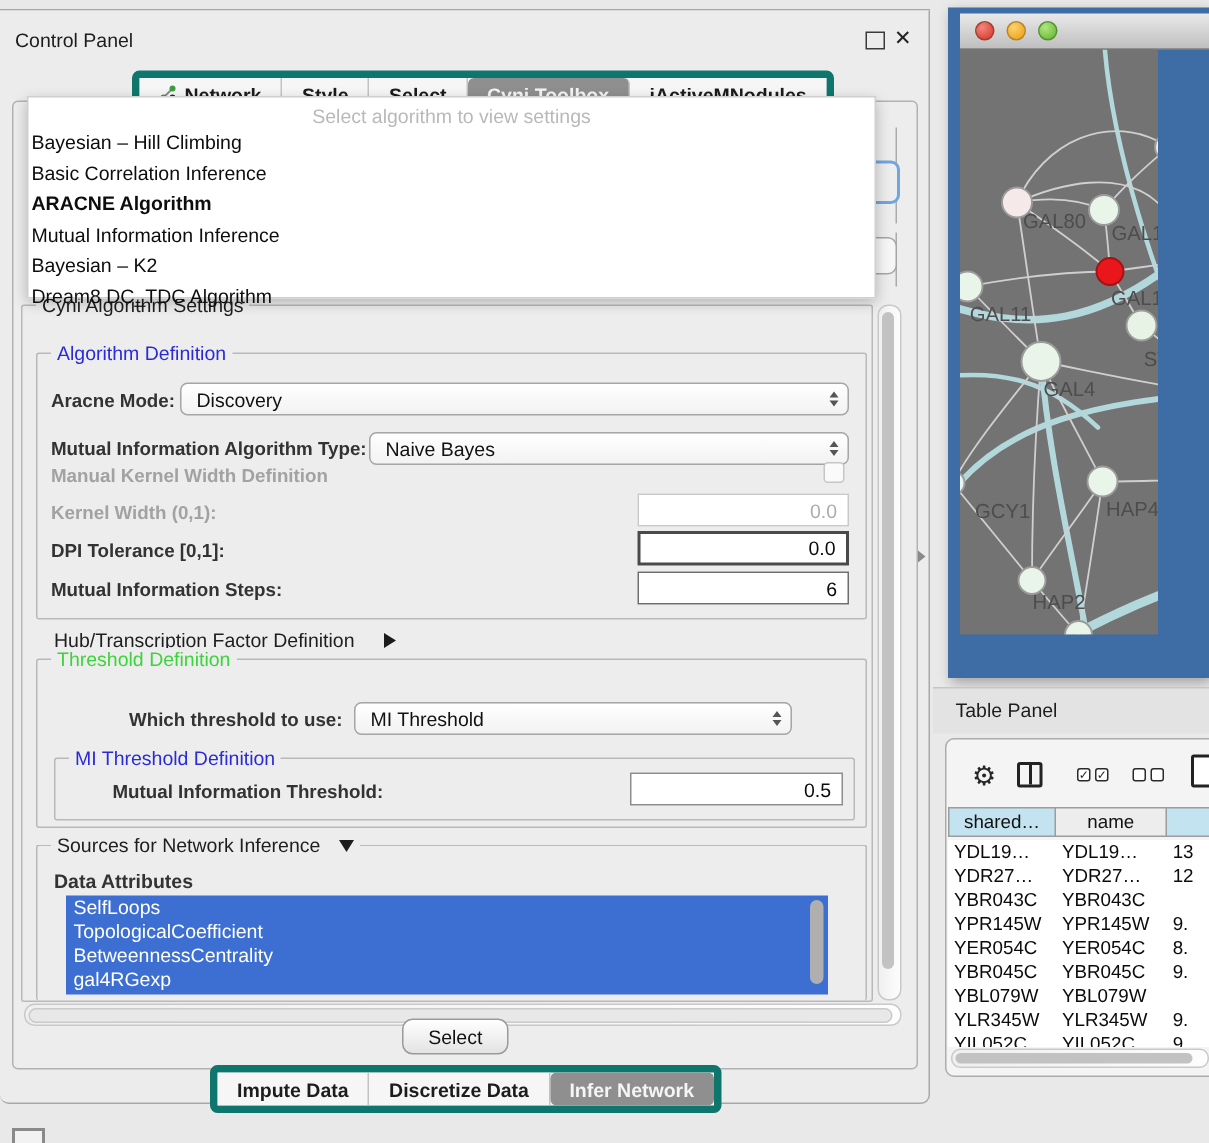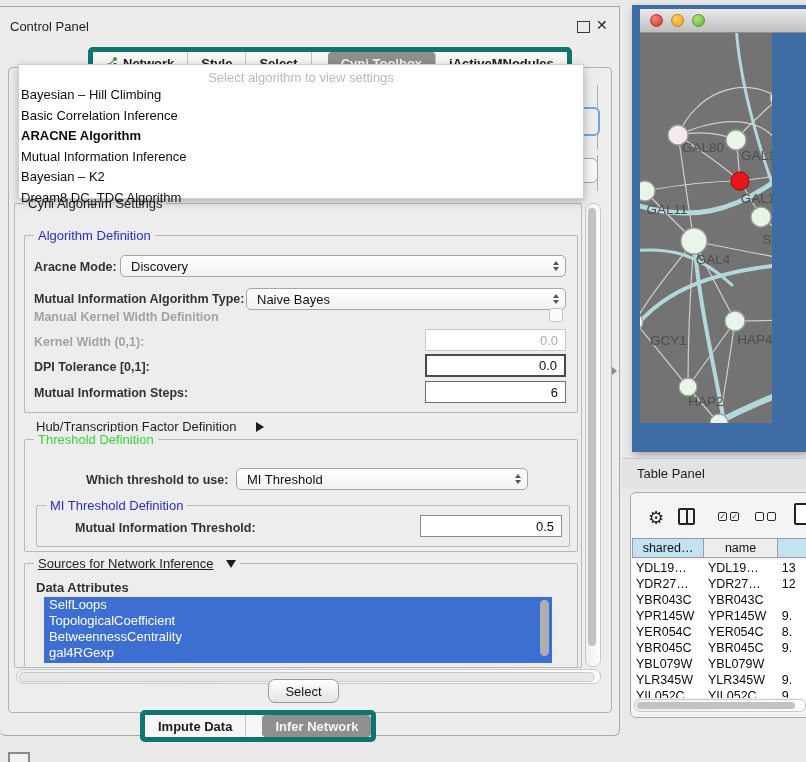--- a/index.html
+++ b/index.html
@@ -11,21 +11,21 @@
       border-left:none;border-radius:0 0 6px 6px;box-sizing:border-box;}
   .cp-title{left:10px;top:12px;font-size:13px;color:#1d1d1d;}
   .float-ic{left:577px;top:14px;width:11px;height:10px;border:1.5px solid #3a3a3a;background:transparent;}
   .close-ic{left:596px;top:10px;font-size:14px;font-weight:bold;color:#222;}
   
   .tabbar{left:88px;top:40px;height:22px;display:flex;align-items:stretch;background:#F6F6F6;
           border:5px solid #0f766e;border-radius:5px;overflow:hidden;}
   .tab{display:flex;align-items:center;gap:5px;padding:0 13px;font-size:13px;font-weight:bold;color:#1c1c1c;
        border-right:1px solid #C3C3C3;background:#F6F6F6;}
   .tab:last-child{border-right:none;}
-  .tab.sel{background:#8F8F8F;color:#F5F5F5;border-radius:4px;margin-left:16px;}
+  .tab.sel{background:#8F8F8F;color:#F5F5F5;border-radius:4px;}
   
   .inner{left:8px;top:60px;width:604px;height:646px;background:#EDEDED;border:1px solid #B2B2B2;
          border-radius:4px;box-sizing:border-box;}
   
   .frag-line{background:#ABABAB;}
   .frag-blue{left:577px;top:100px;width:19px;height:25px;border:2px solid #71A5DE;border-radius:6px;background:#EDEDED;}
   .frag-gray{left:577px;top:151px;width:19px;height:23px;border:1px solid #A5A5A5;border-radius:6px;background:#F6F6F6;}
   
   .popup{left:18px;top:57px;width:564px;height:133px;background:#FFFFFF;border:1px solid #CFCFCF;
          box-shadow:0 3px 9px rgba(0,0,0,.25);z-index:40;}
@@ -174,21 +174,21 @@
         <span class="ard"></span>
       </span>
   </div>
   <div class="abs grp" style="left:36px;top:498px;width:534px;height:42px;">
     <div class="grp-t" style="color:#2A2AD9;">MI Threshold Definition</div>
   </div>
   <div class="abs lbl" style="left:46px;top:514px;margin-left:29px;">Mutual Information Threshold:</div>
   <div class="abs tf" style="left:420px;top:508px;width:142px;height:22px;border:1px solid #8C8C8C;color:#0b0b0b;">0.5</div>
 
   <div class="abs grp" style="left:24px;top:556px;width:554px;height:104px;border-bottom:none;">
-    <div class="grp-t" style="color:#1d1d1d;display:flex;align-items:center;gap:12px;text-decoration:underline;">
+    <div class="grp-t" style="color:#1d1d1d;display:flex;align-items:center;gap:12px;">
       <span>Sources for Network Inference</span>
       <span class="tri-d"></span>
     </div>
   </div>
   <div class="abs lbl" style="left:36px;top:573px;font-size:13px;">Data Attributes</div>
   <div class="abs" id="attr-list" style="left:44px;top:590px;width:508px;height:66px;background:#3D6FD3;overflow:hidden;">
       <div class="attr-item">SelfLoops</div>
       <div class="attr-item">TopologicalCoefficient</div>
       <div class="attr-item">BetweennessCentrality</div>
       <div class="attr-item">gal4RGexp</div>
@@ -200,20 +200,23 @@
   </div>
   <div class="abs sb-v" style="left:16px;top:662px;width:583px;height:13px;">
     <div class="sb-th" style="position:absolute;left:2px;top:2px;width:574px;height:8px;background:#E8E8E8;border:1px solid #CACACA;"></div>
   </div>
 
   <div class="abs btn" style="left:268px;top:672px;width:69px;height:22px;">Select</div>
 
   <div class="abs tabbar" style="left:140px;top:703px;">
     <div class="tab">
         <span>Impute Data</span>
+      </div>
+    <div class="tab">
+        <span>Discretize Data</span>
       </div>
     <div class="tab sel">
         <span>Infer Network</span>
       </div>
   </div>
 </div>
 
 <div class="abs" style="left:612px;top:367px;width:0;height:0;border-top:4px solid transparent;border-bottom:4px solid transparent;border-left:5px solid #8A8A8A;"></div>
 
 <div class="abs netwin"></div>

